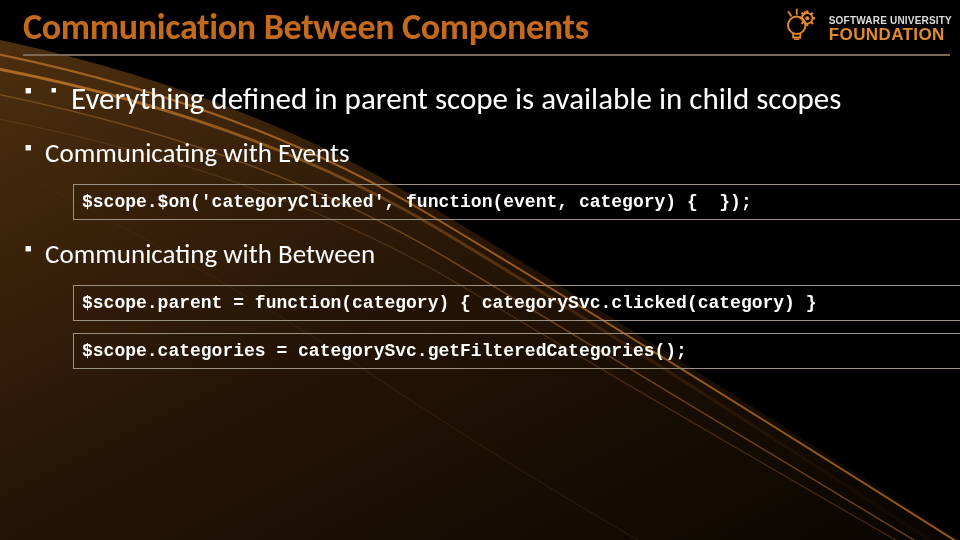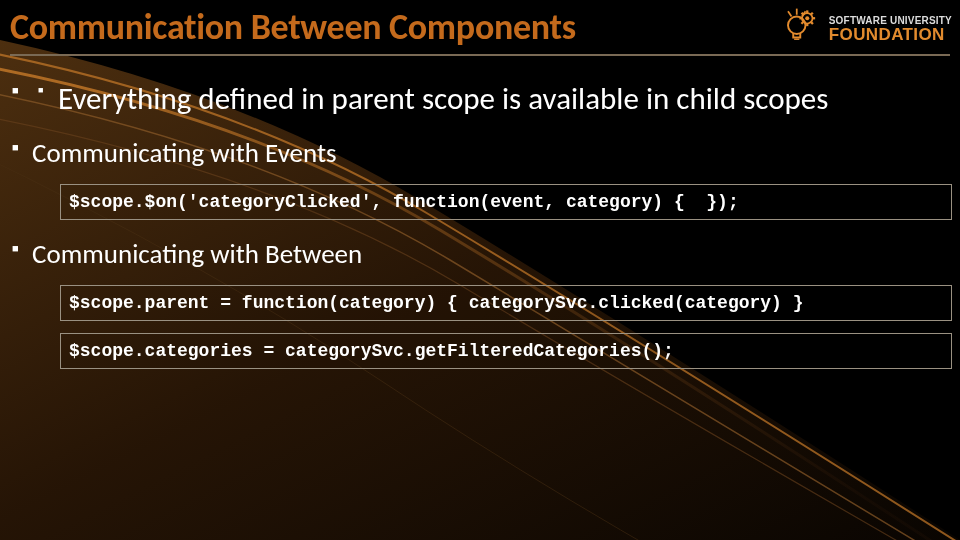--- a/index.html
+++ b/index.html
@@ -21,21 +21,21 @@
     top: 0;
     left: 0;
     width: 960px;
     height: 540px;
     pointer-events: none;
     z-index: 0;
   }
   .content {
     position: relative;
     z-index: 1;
-    padding: 8px 10px 10px 10px;
+    padding: 8px 10px 10px 23px;
   }
   .title {
     font-size: 36px;
     font-weight: 700;
     color: #c46a1c;
     line-height: 1.1;
     margin-bottom: 0;
     letter-spacing: -0.3px;
   }
   .title-rule {

